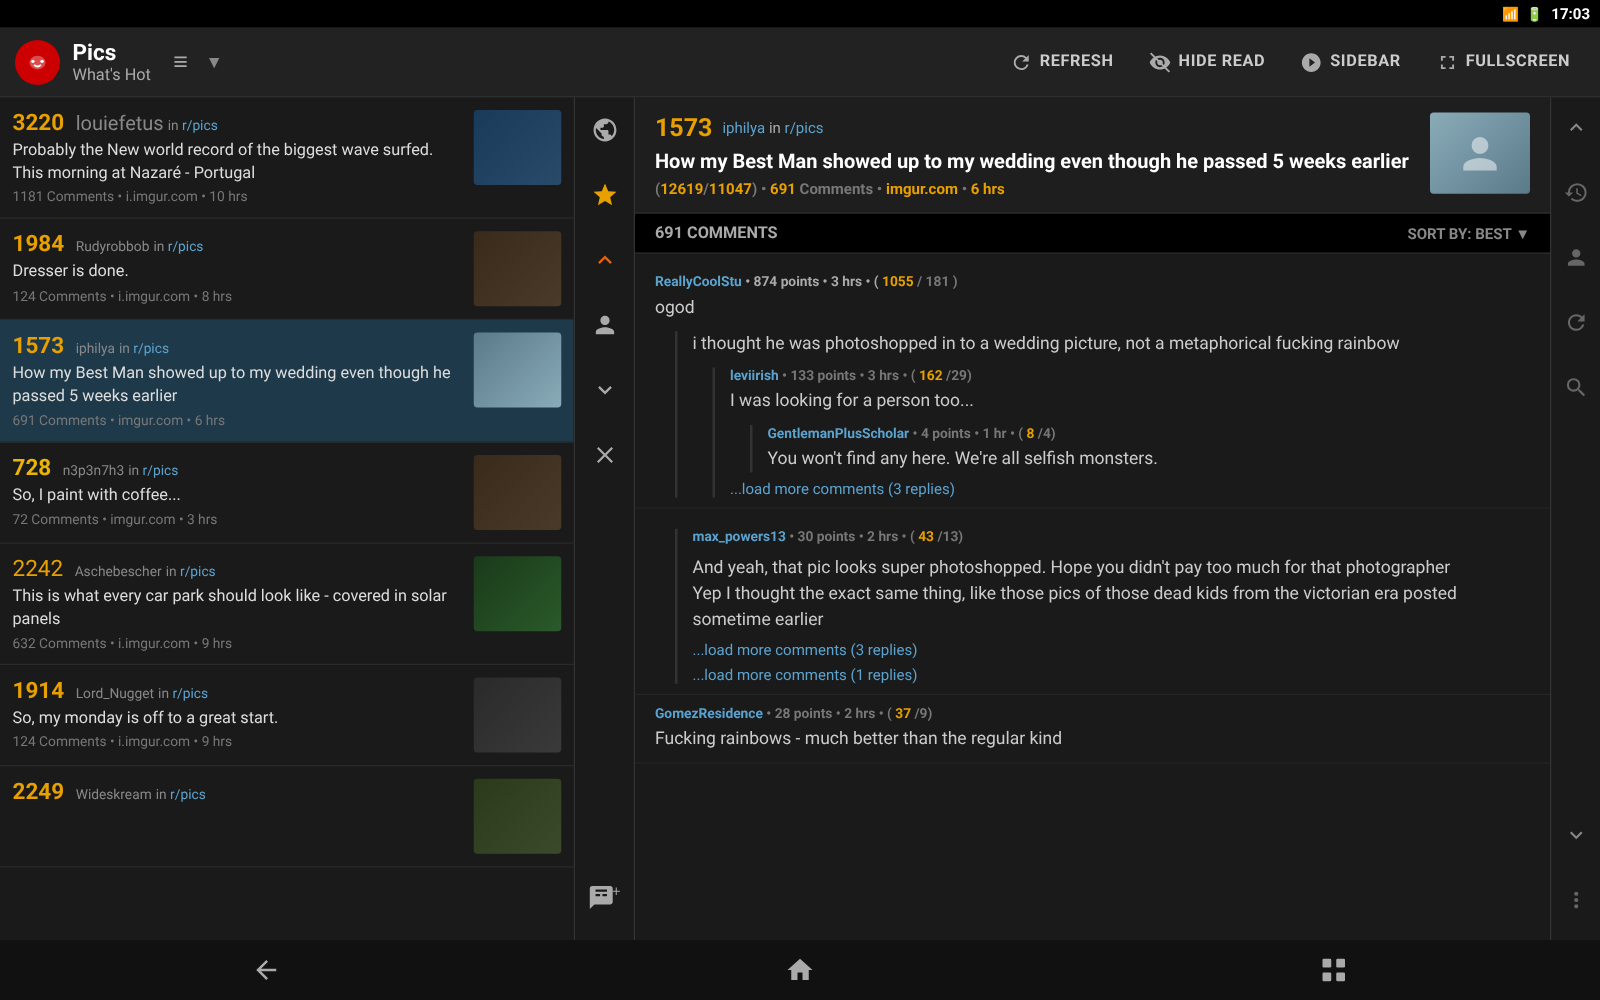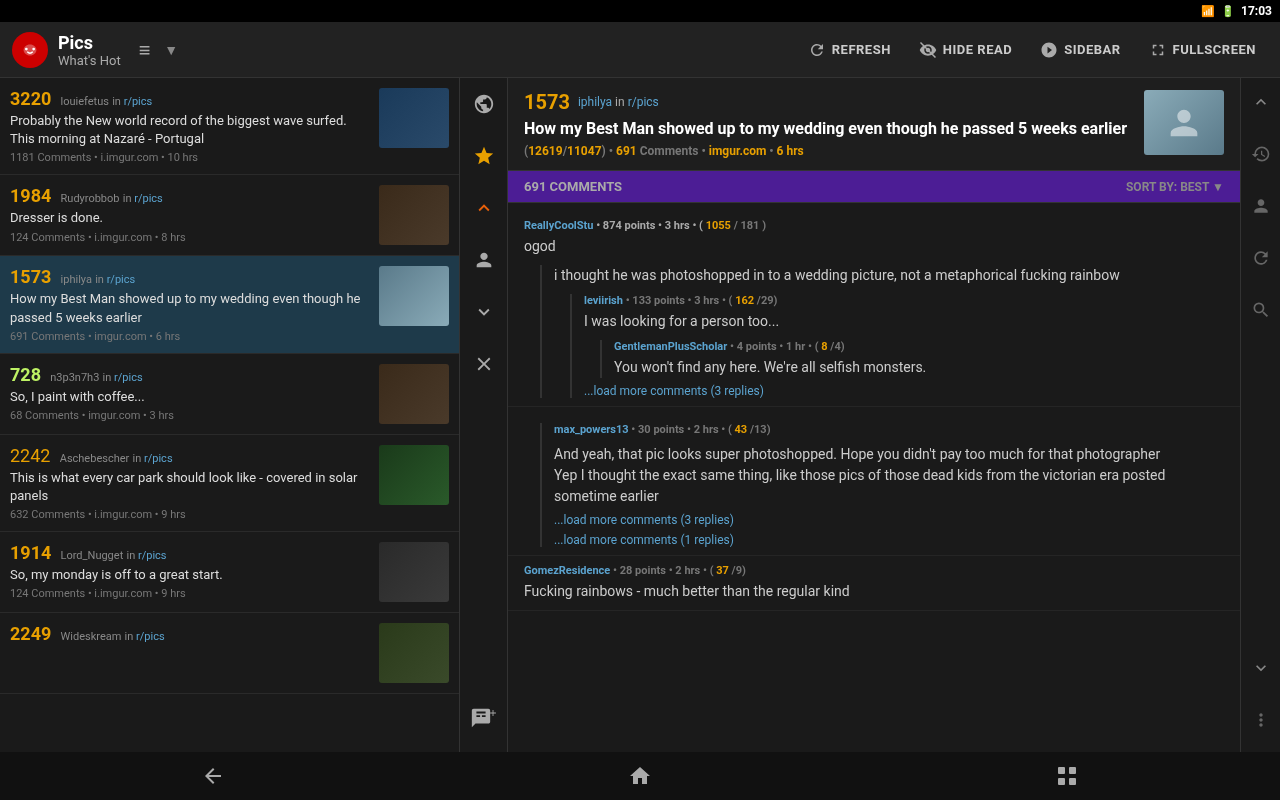--- a/index.html
+++ b/index.html
@@ -117,21 +117,21 @@
     .post-thumb-large {
       width: 80px; height: 65px; background: #333;
       border-radius: 3px; overflow: hidden; flex-shrink: 0;
     }
 
     .comments-toolbar {
       display: flex;
       justify-content: space-between;
       align-items: center;
       padding: 8px 16px;
-      background: #4c1d95;
+      background: #000000;
       border-bottom: 1px solid #333;
       font-size: 13px;
       font-weight: bold;
       color: #aaa;
     }
     .sort-label { color: #888; font-size: 12px; }
 
     .comments-body { padding: 8px 0; flex: 1; }
 
     .comment-root {
@@ -239,21 +239,21 @@
   </div>
 </div>
 
 <div class="main-layout">
 
   <div class="post-list" id="post-list">
   <div class="post-item">
     <div class="post-item-left">
       <div>
         <span style="color:#e8a000;font-size:18px;font-weight:bold;">3220</span>
-        <span style="color:#888;font-size:11px;margin-left:6px;">louiefetus</span>
+        <span style="color:#888;font-size:16px;margin-left:6px;">louiefetus</span>
         <span style="color:#888;font-size:11px;"> in </span>
         <span style="color:#5ba3cf;font-size:11px;">r/pics</span>
       </div>
       <div class="post-title">Probably the New world record of the biggest wave surfed. This morning at Nazaré - Portugal</div>
       <div class="post-meta">1181 Comments • i.imgur.com • 10 hrs</div>
     </div>
     <div class="post-thumb" style="background:linear-gradient(135deg, #1a3a5a, #2a4a6a);">
     </div>
   </div>
       <div class="post-item">
@@ -280,27 +280,27 @@
       </div>
       <div class="post-title">How my Best Man showed up to my wedding even though he passed 5 weeks earlier</div>
       <div class="post-meta">691 Comments • imgur.com • 6 hrs</div>
     </div>
     <div class="post-thumb" style="background:linear-gradient(135deg, #5a7a8a, #8aabb8);">
     </div>
   </div>
       <div class="post-item">
     <div class="post-item-left">
       <div>
-        <span style="color:#bef264;font-size:18px;font-weight:bold;">728</span>
+        <span style="color:#eab308;font-size:18px;font-weight:bold;">728</span>
         <span style="color:#888;font-size:11px;margin-left:6px;">n3p3n7h3</span>
         <span style="color:#888;font-size:11px;"> in </span>
         <span style="color:#5ba3cf;font-size:11px;">r/pics</span>
       </div>
       <div class="post-title">So, I paint with coffee...</div>
-      <div class="post-meta">68 Comments • imgur.com • 3 hrs</div>
+      <div class="post-meta">72 Comments • imgur.com • 3 hrs</div>
     </div>
     <div class="post-thumb" style="background:linear-gradient(135deg, #3a2a1a, #4a3a2a);">
     </div>
   </div>
       <div class="post-item">
     <div class="post-item-left">
       <div>
         <span style="color:#e8a000;font-size:18px;font-weight:normal;">2242</span>
         <span style="color:#888;font-size:11px;margin-left:6px;">Aschebescher</span>
         <span style="color:#888;font-size:11px;"> in </span>

